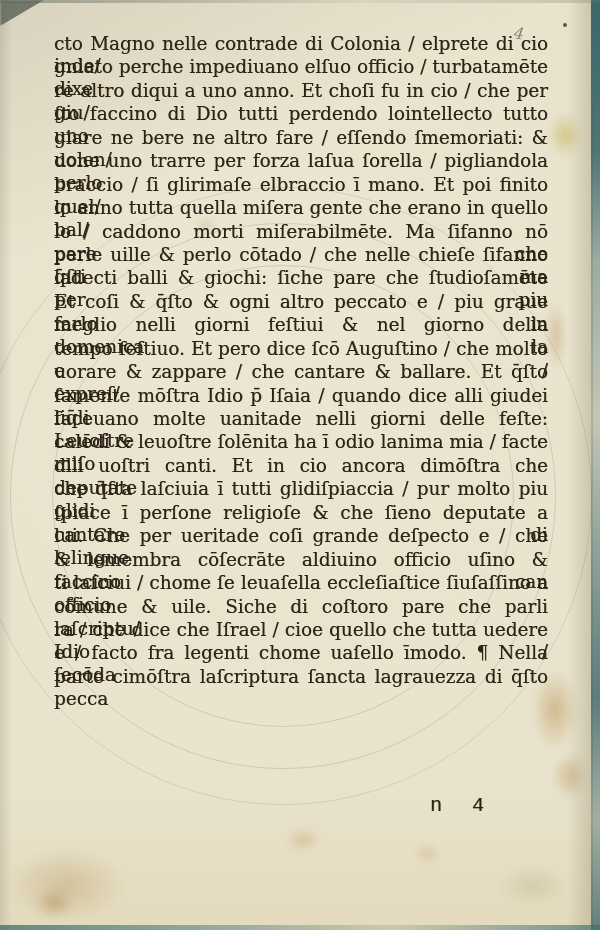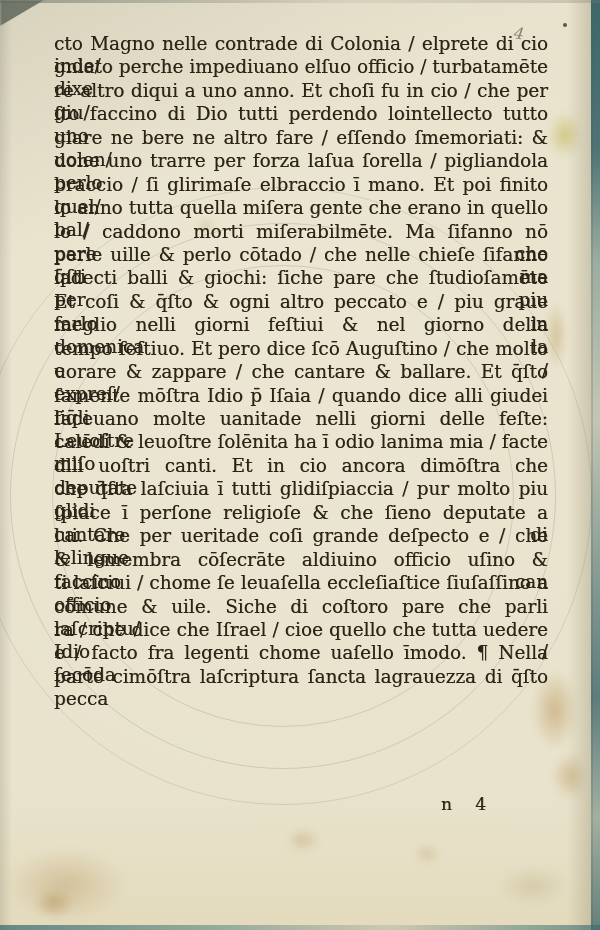--- a/index.html
+++ b/index.html
@@ -80,23 +80,24 @@
     font-size:18.4px;line-height:22px;
     text-shadow:0.4px 0.4px 0.3px rgba(44,30,14,0.55);
   }
   .tline{
     text-align:justify;
     text-align-last:justify;
     white-space:normal;
     height:23.45px;overflow:visible;
   }
   .signature{
-    position:absolute;left:441px;top:794px;
-    color:#2c2317;font-size:17px;letter-spacing:9px;
+    position:absolute;left:430px;top:794px;
+    color:#2c2317;font-size:20px;letter-spacing:9px;
     text-shadow:0.4px 0.4px 0.3px rgba(44,30,14,0.55);
+    font-family:Liberation Mono, monospace;
   }
   .handwritten{
     position:absolute;left:514px;top:24px;
     color:#8d8473;font-size:16px;font-style:italic;
     transform:rotate(8deg);
     font-family:"DejaVu Serif", serif;
   }
 </style>
 </head>
 <body>

